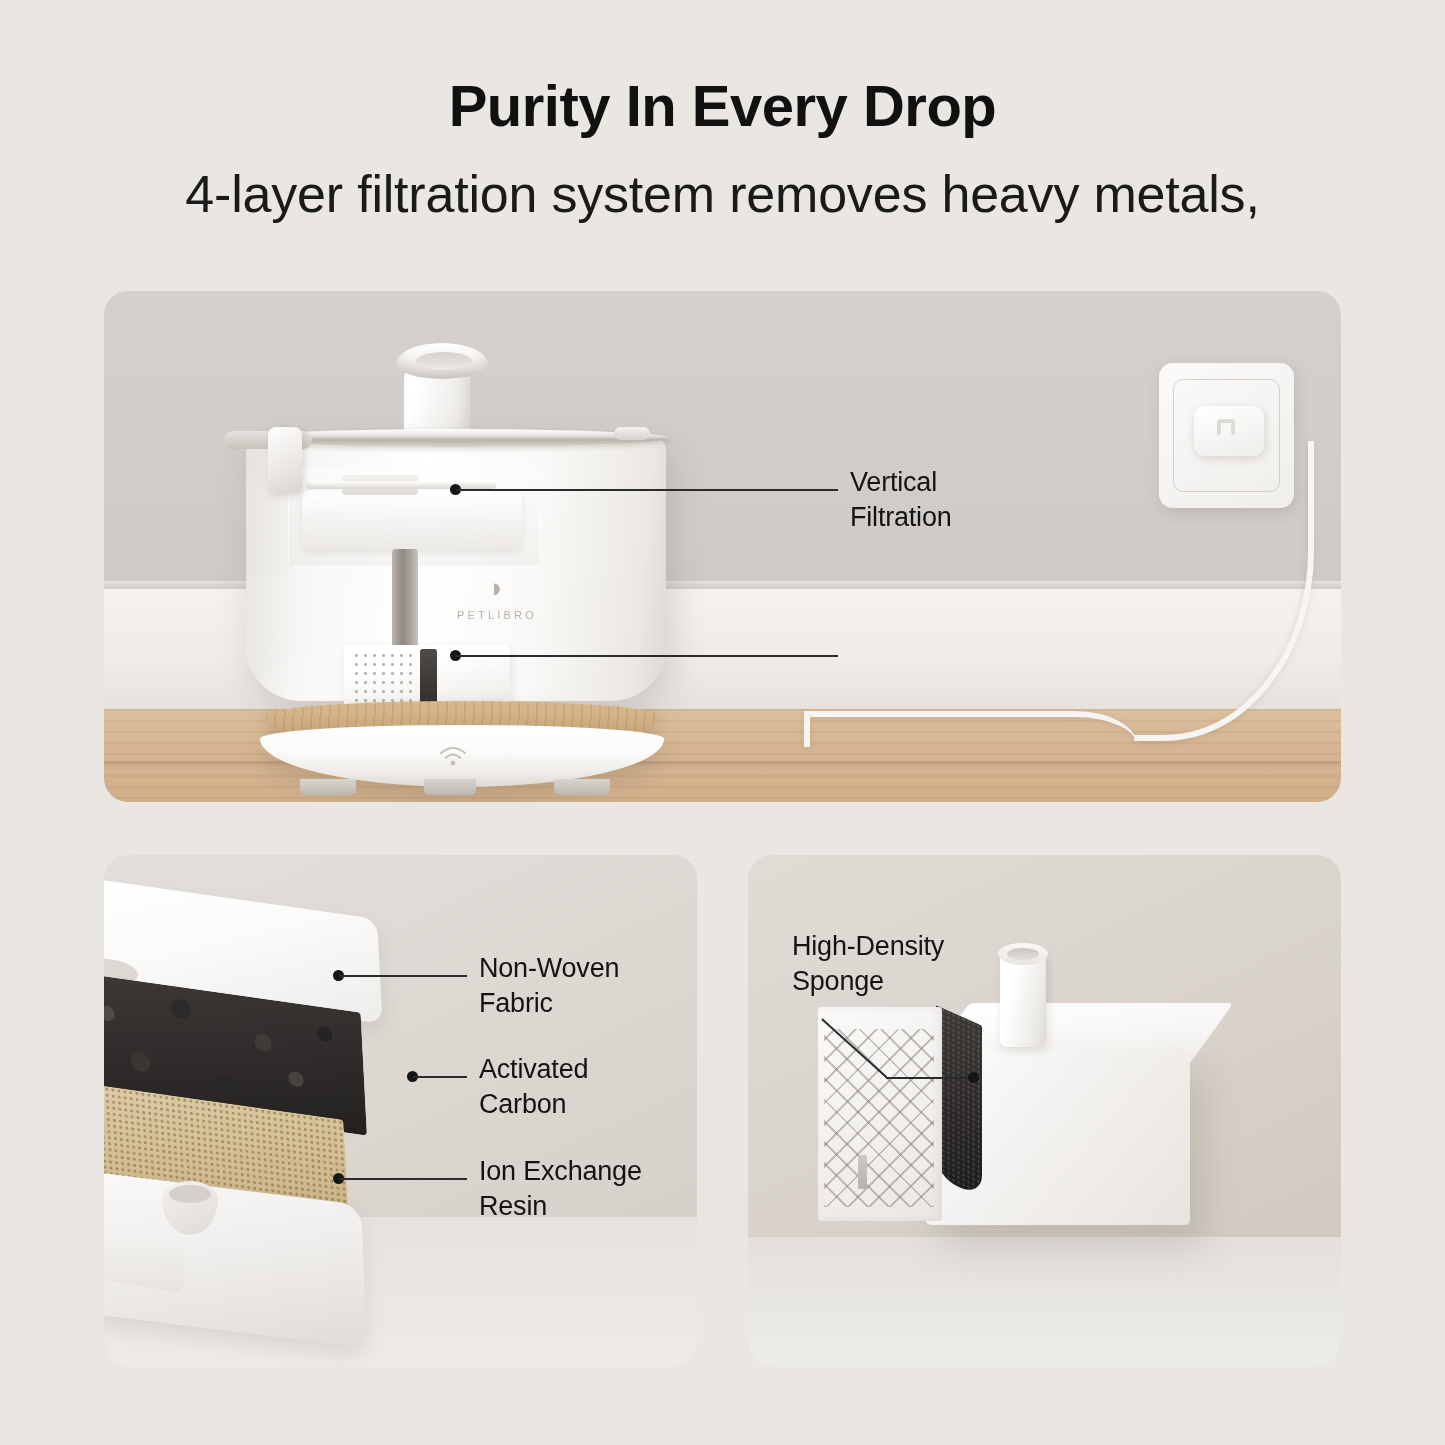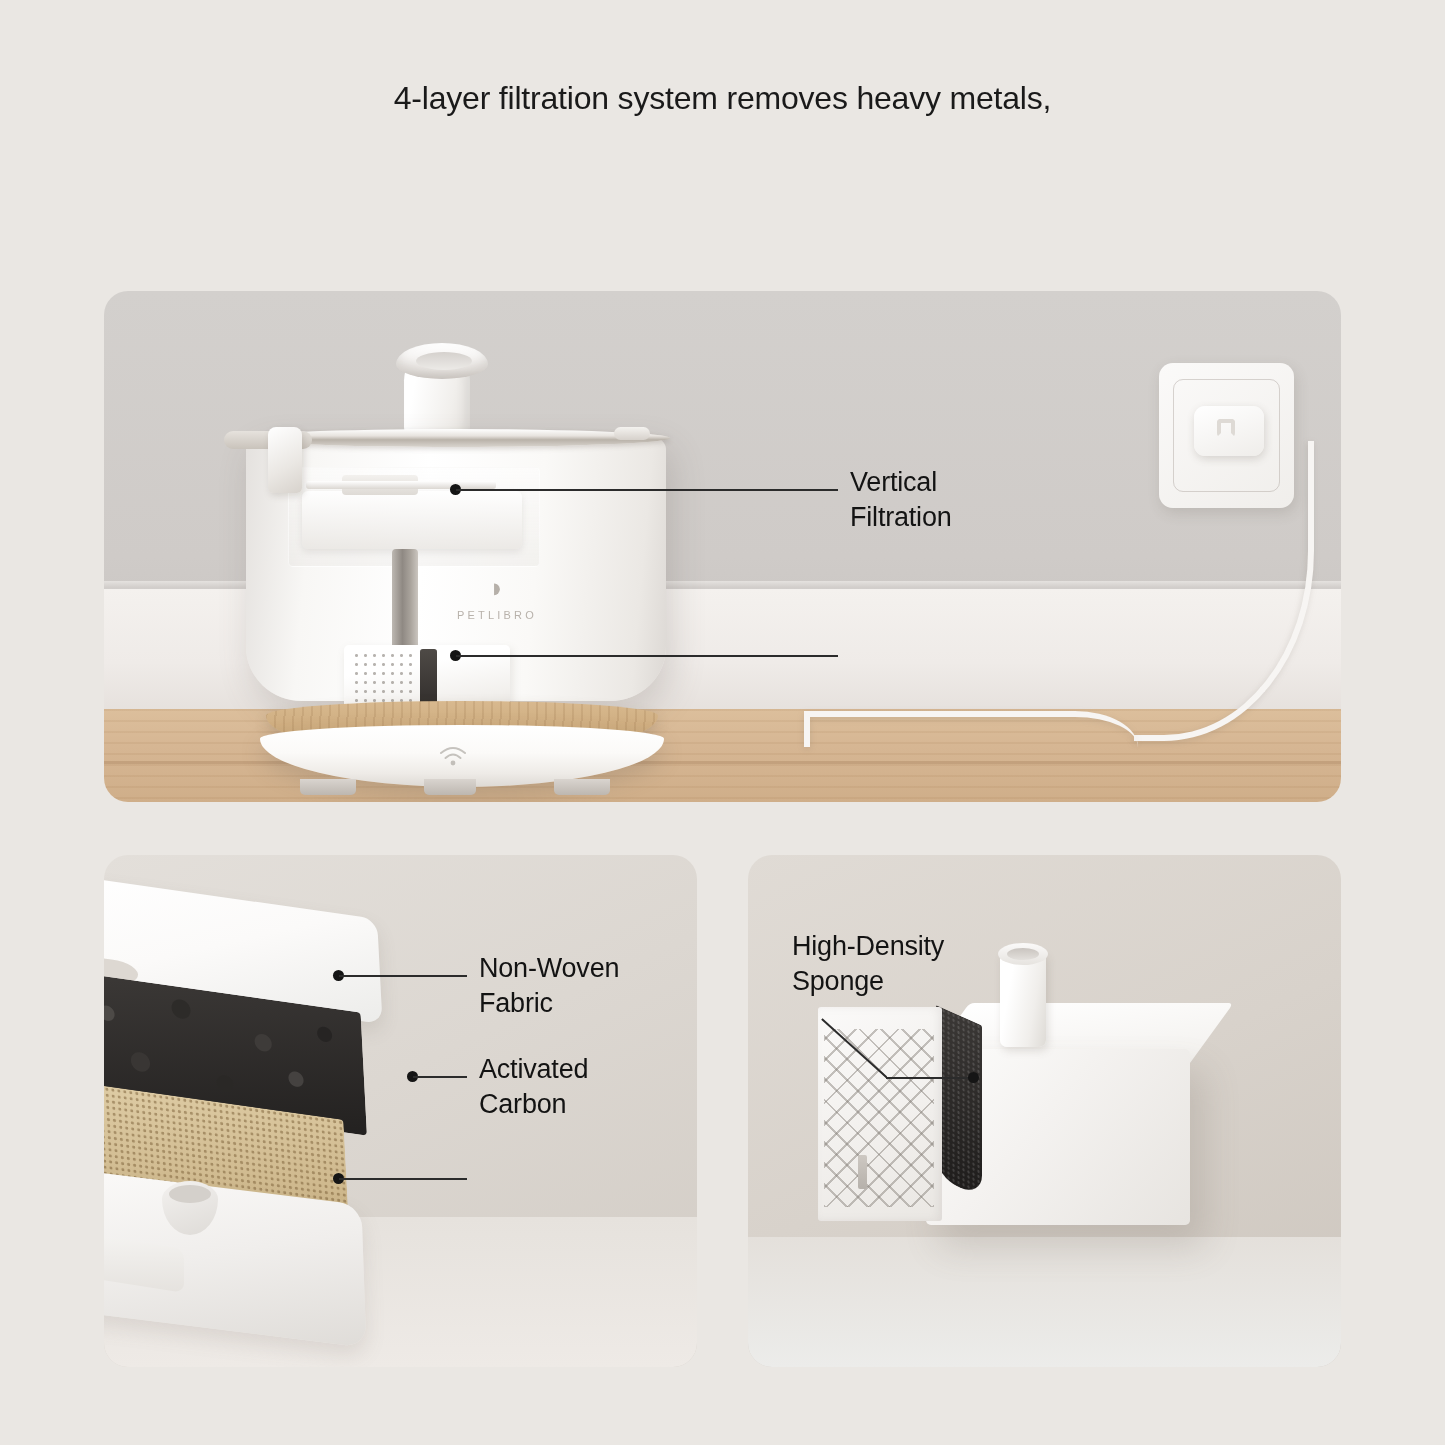--- a/index.html
+++ b/index.html
@@ -25,21 +25,22 @@
     padding-top: 76px;
   }
   .headline {
     font-size: 58px;
     font-weight: bold;
     color: #111111;
     letter-spacing: -0.5px;
     line-height: 1.05;
   }
   .subhead {
-    font-size: 32px;
+    margin-top: 22px;
+    font-size: 52px;
     font-weight: 400;
     color: #1a1a1a;
     line-height: 1.38;
     letter-spacing: -0.2px;
   }
 
   
   .panel {
     position: absolute;
     border-radius: 24px;
@@ -513,20 +514,21 @@
     position: absolute;
     background: #2b2b2b;
     height: 1.6px;
     transform-origin: left center;
   }
 </style>
 </head>
 <body>
 
 <div class="header">
+  <div class="headline">Purity In Every Drop</div>
   <div class="subhead">
     <div>4-layer filtration system removes heavy metals,</div>
   </div>
 </div>
 
 <div class="panel panel-top">
   <div class="scene-top">
     <div class="wall-trim"></div>
     <div class="baseboard"></div>
     <div class="floor"></div>
@@ -604,20 +606,22 @@
     <div class="callout-label" style="left:375px; top:96px;">Non-Woven
 Fabric</div>
 
     <div class="leader-dot" style="left:303px; top:216px;"></div>
     <div class="leader" style="left:309px; top:221px; width:54px;"></div>
     <div class="callout-label" style="left:375px; top:197px;">Activated
 Carbon</div>
 
     <div class="leader-dot" style="left:229px; top:318px;"></div>
     <div class="leader" style="left:235px; top:323px; width:128px;"></div>
+    <div class="callout-label" style="left:375px; top:299px;">Ion Exchange
+Resin</div>
   </div>
 </div>
 
 <div class="panel panel-br">
   <div class="scene-br">
     <div class="br-floor"></div>
 
     <div class="pump-top"></div>
     <div class="pump-body"></div>
     <div class="sponge-strip"></div>

